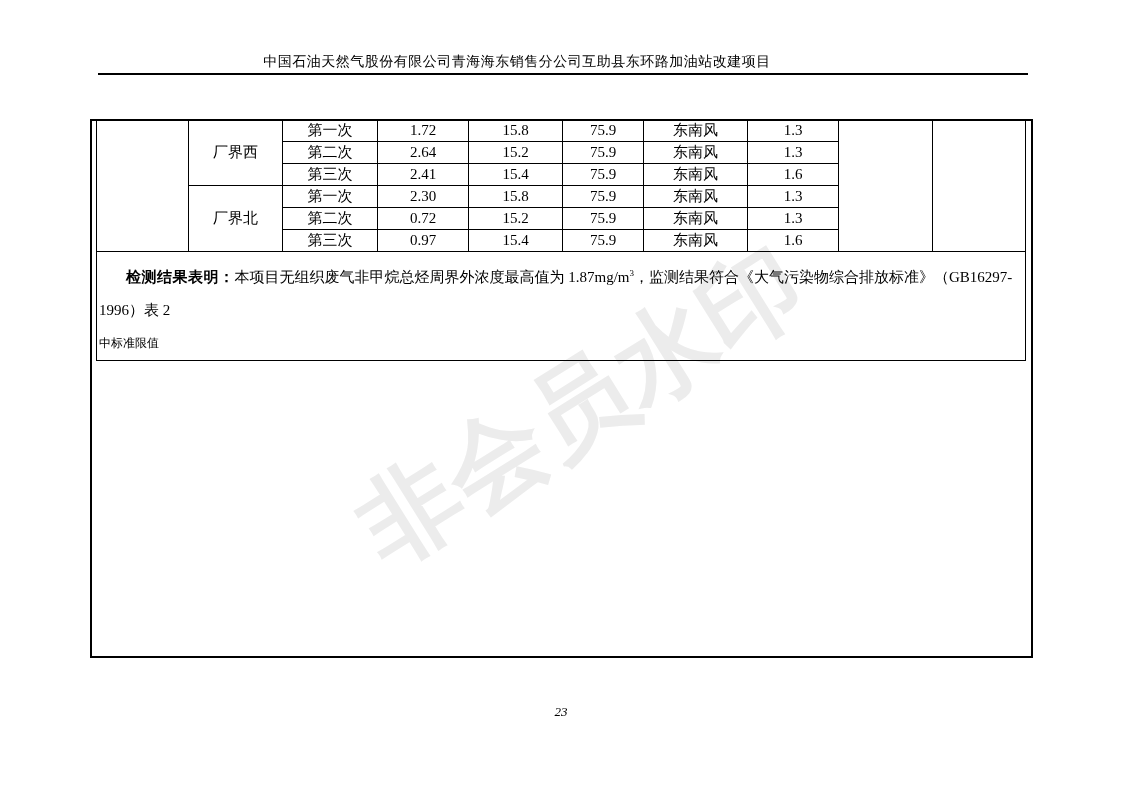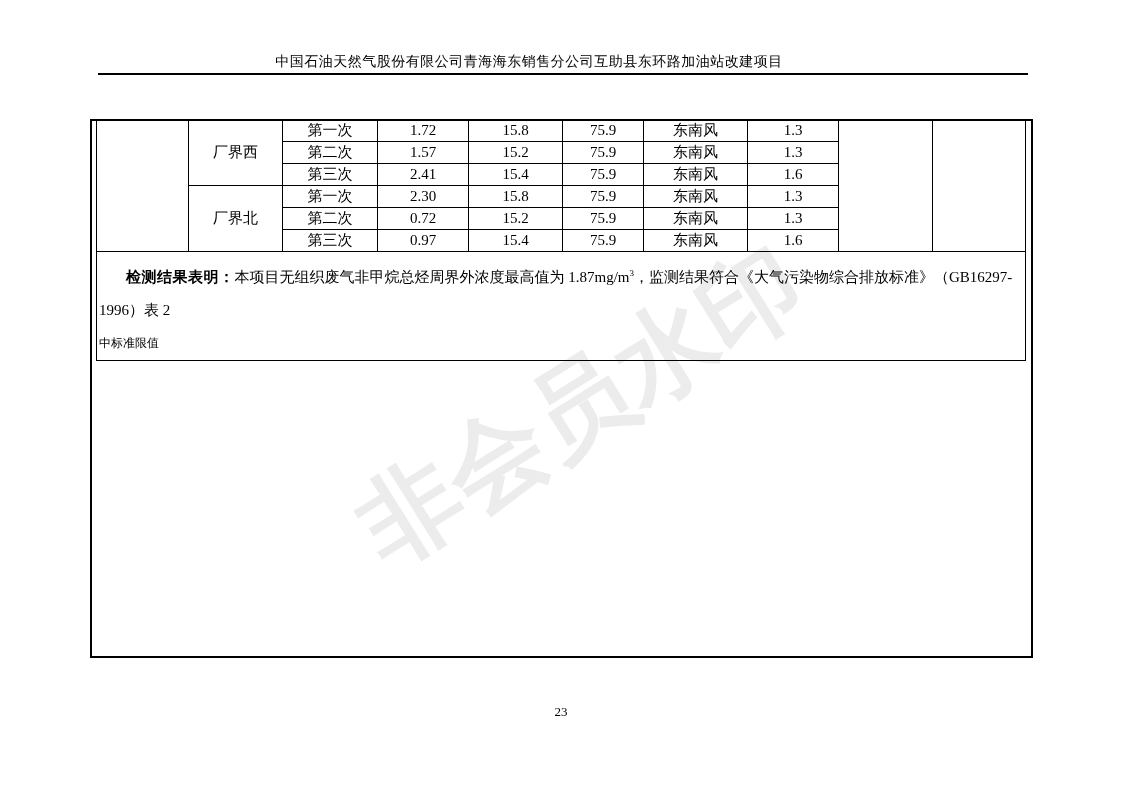--- a/index.html
+++ b/index.html
@@ -11,21 +11,21 @@
   .page {
     position: relative;
     width: 1122px;
     height: 793px;
     background: #ffffff;
     overflow: hidden;
   }
   
   .header-title {
     position: absolute;
-    left: 12px; top: 54px;
+    left: 0; top: 54px;
     width: 1034px;
     text-align: center;
     font-size: 14px;
     line-height: 16px;
     letter-spacing: 0.5px;
     z-index: 3;
   }
   .header-rule {
     position: absolute;
     left: 98px; top: 73px;
@@ -88,20 +88,21 @@
   .note-line1 b { letter-spacing: 0.5px; }
   .note-line1 sup { font-size: 9px; }
   
   .page-number {
     position: absolute;
     left: 0; top: 704px;
     width: 1122px;
     text-align: center;
     font-size: 13px;
     z-index: 3;
+    font-style: italic;
   }
 </style>
 </head>
 <body>
 
 <div class="page">
 
   <div class="header-title">中国石油天然气股份有限公司青海海东销售分公司互助县东环路加油站改建项目</div>
   <div class="header-rule"></div>
 
@@ -130,21 +131,21 @@
         <td>1.72</td>
         <td>15.8</td>
         <td>75.9</td>
         <td>东南风</td>
         <td>1.3</td>
         <td rowspan="6"></td>
         <td rowspan="6"></td>
       </tr>
       <tr class="data-row">
         <td>第二次</td>
-        <td>1.57</td>
+        <td>2.64</td>
         <td>15.2</td>
         <td>75.9</td>
         <td>东南风</td>
         <td>1.3</td>
       </tr>
       <tr class="data-row">
         <td>第三次</td>
         <td>2.41</td>
         <td>15.4</td>
         <td>75.9</td>

